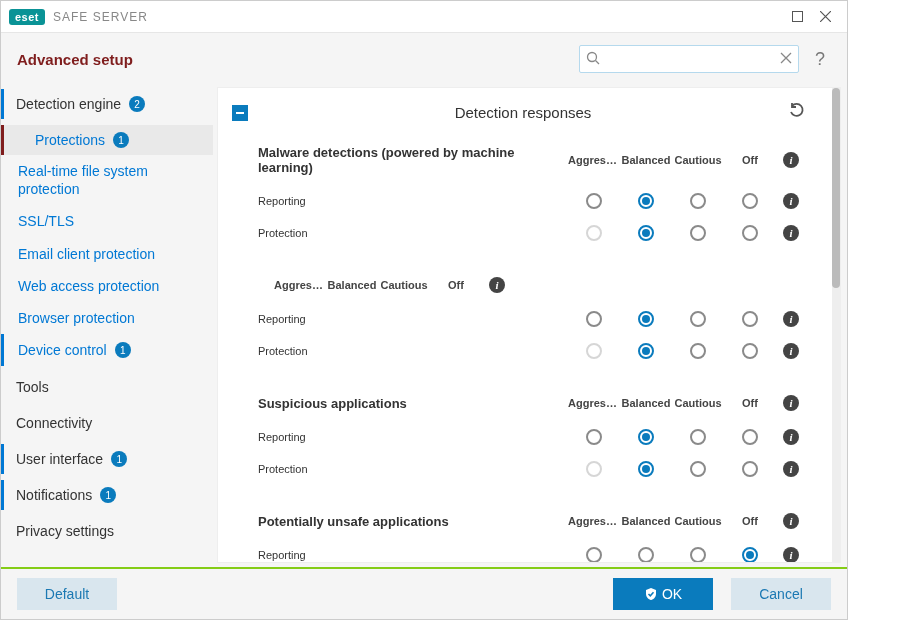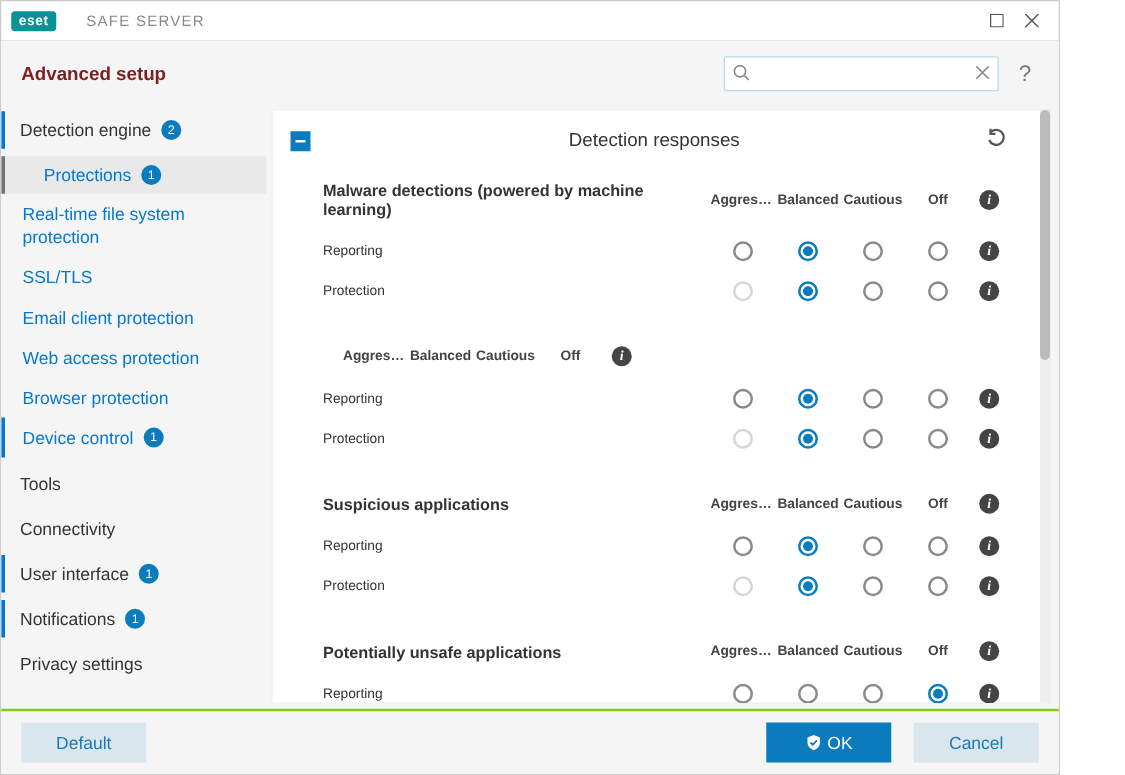--- a/index.html
+++ b/index.html
@@ -1,36 +1,36 @@
 <!DOCTYPE html>
 <html><head>
 <meta charset="utf-8">
 <style>
   * { box-sizing: border-box; }
   html, body { margin:0; padding:0; font-family: "Segoe UI", Arial, sans-serif; font-size:13px; color:#333; background:#fff; }
   .window { width:848px; height:620px; border:1px solid #ccc; display:flex; flex-direction:column; position:relative; }
   .titlebar { height:32px; display:flex; align-items:center; padding:0 8px; border-bottom:1px solid #e6e6e6; }
   .brand-badge { background:#0a9396; color:#fff; font-weight:700; font-size:11px; padding:2px 6px; border-radius:3px; letter-spacing:0.5px; }
-  .brand-name { margin-left:24px; color:#888; font-size:12px; letter-spacing:1px; }
+  .brand-name { margin-left:8px; color:#888; font-size:12px; letter-spacing:1px; }
   .title-spacer { flex:1; }
   .title-btn { width:28px; height:28px; display:flex; align-items:center; justify-content:center; color:#555; }
 
   .header { display:flex; align-items:center; padding:12px 16px 10px 16px; background:#f5f5f5; }
   .header h1 { margin:0; font-size:15px; font-weight:700; color:#7f1d1d; }
   .header-spacer { flex:1; }
   .search-wrap { width:220px; height:28px; border:1px solid #b5d9ed; background:#fff; display:flex; align-items:center; padding:0 6px; border-radius:2px; }
   .search-wrap input { flex:1; border:none; outline:none; font-size:13px; background:transparent; }
   .help-btn { margin-left:10px; color:#777; font-size:18px; width:22px; text-align:center; }
 
   .body { flex:1; display:flex; background:#f5f5f5; overflow:hidden; }
   .sidebar { width:212px; padding:6px 0; }
   .nav-item { display:flex; align-items:center; padding:7px 14px 7px 12px; font-size:14px; color:#333; border-left:3px solid transparent; cursor:default; }
   .nav-item.top { font-size:14px; }
   .nav-item.active-top { border-left:3px solid #0078d4; }
-  .nav-item.selected { background:#e9e9e9; color:#0078d4; border-left:3px solid #737373;padding-left:31px; }
+  .nav-item.selected { background:#e9e9e9; color:#0078d4; border-left:3px solid #7f1d1d;padding-left:31px; }
   .nav-item.sub { color:#0078d4; padding-left:14px; font-size:14px; line-height:1.3; }
   .nav-item .badge { margin-left:8px; min-width:16px; height:16px; border-radius:8px; background:#0a7bbd; color:#fff; font-size:10px; display:inline-flex; align-items:center; justify-content:center; padding:0 4px; }
   .nav-sep { height:6px; }
 
   .content { flex:1; background:#fff; margin:4px 6px 4px 4px; border:1px solid #eee; position:relative; display:flex; }
   .content-inner { flex:1; overflow-y:auto; padding:10px 26px 20px 14px; }
   .content-scrollbar { width:8px; background:#eee; }
   .content-scrollbar .thumb { width:8px; height:200px; background:#bbb; border-radius:4px; }
 
   .section-head { display:flex; align-items:center; padding:4px 0 12px 0;text-align:center; }

